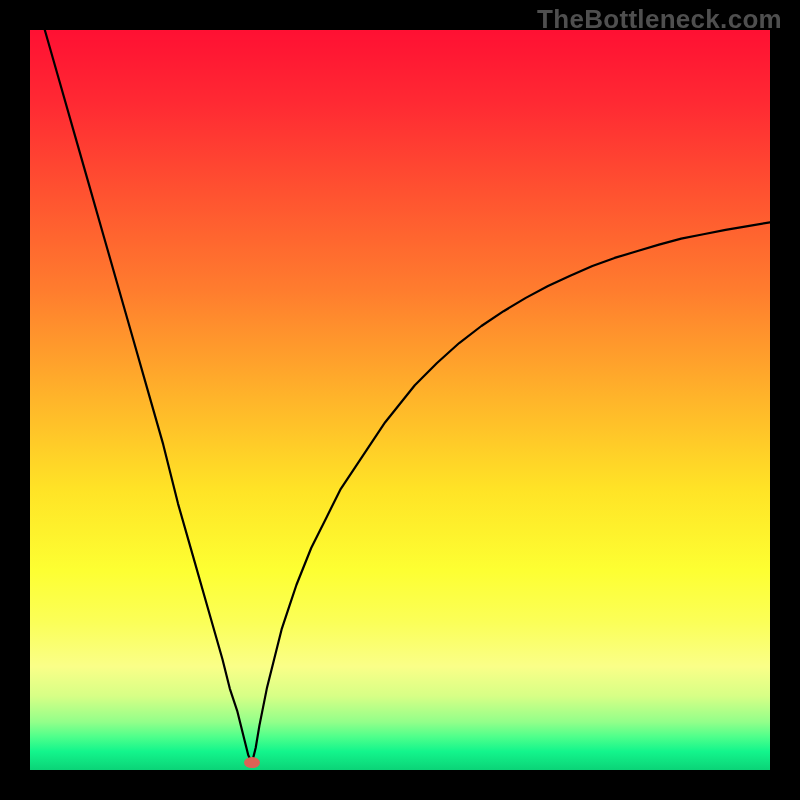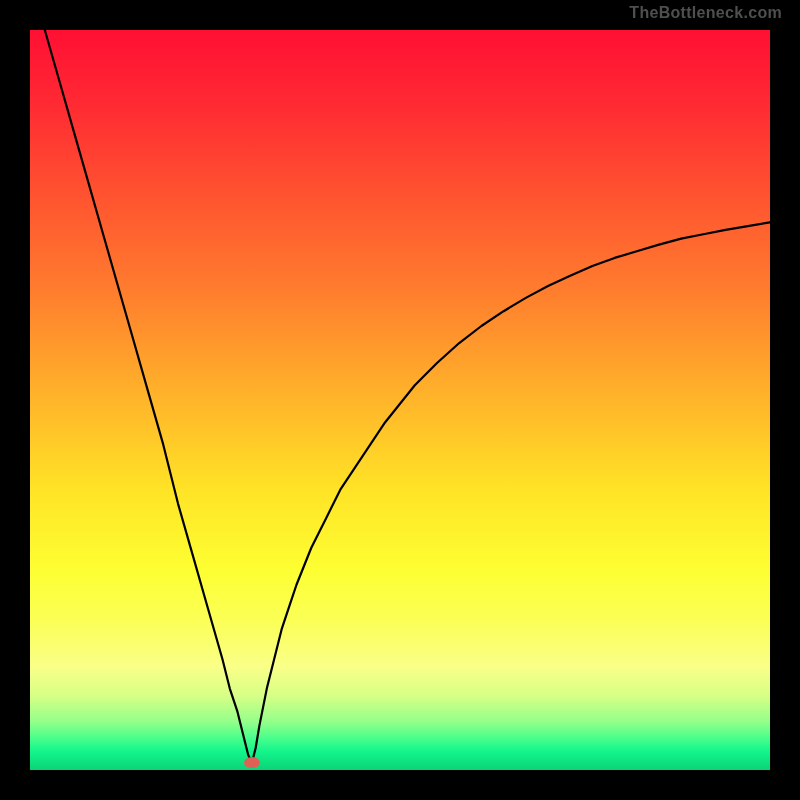--- a/index.html
+++ b/index.html
@@ -15,21 +15,21 @@
     position: relative;
     width: 800px;
     height: 800px;
     background: #000;
   }
   .watermark {
     position: absolute;
     top: 4px;
     right: 18px;
     color: #4f4f4f;
-    font-size: 16px;
+    font-size: 26px;
     font-weight: 600;
     letter-spacing: 0.3px;
     z-index: 5;
   }
   .plot-wrap {
     position: absolute;
     left: 30px;
     top: 30px;
     width: 740px;
     height: 740px;

